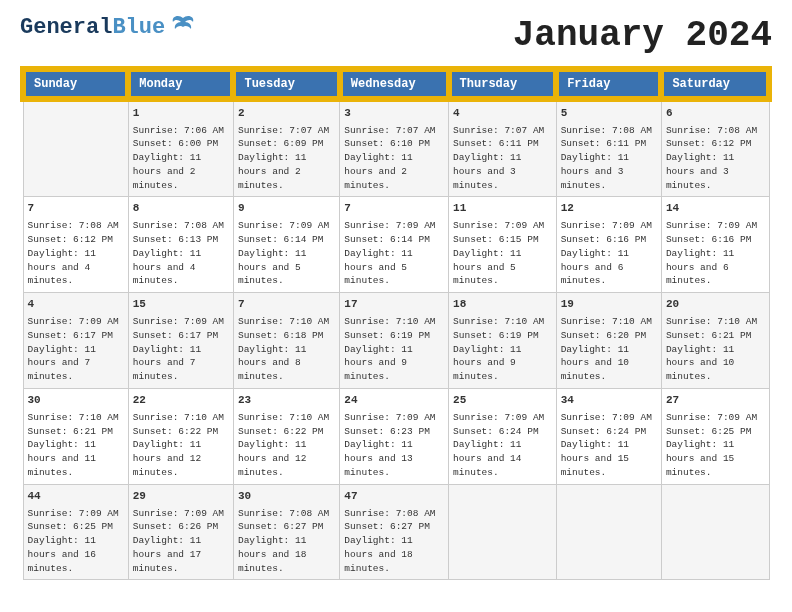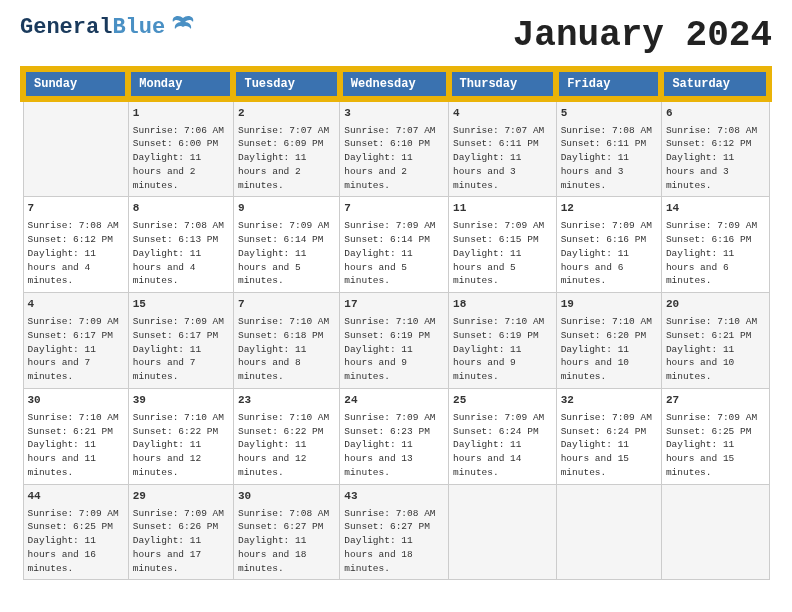--- a/index.html
+++ b/index.html
@@ -245,21 +245,21 @@
           </td>
         </tr>
         <tr>
           <td>
             <span class="day-num">30</span>
             <div class="cell-content" style="white-space: pre-line;">Sunrise: 7:10 AM
 Sunset: 6:21 PM
 Daylight: 11 hours and 11 minutes.</div>
           </td>
           <td>
-            <span class="day-num">39</span>
+            <span class="day-num">22</span>
             <div class="cell-content" style="white-space: pre-line;">Sunrise: 7:10 AM
 Sunset: 6:22 PM
 Daylight: 11 hours and 12 minutes.</div>
           </td>
           <td>
             <span class="day-num">23</span>
             <div class="cell-content" style="white-space: pre-line;">Sunrise: 7:10 AM
 Sunset: 6:22 PM
 Daylight: 11 hours and 12 minutes.</div>
           </td>
@@ -269,21 +269,21 @@
 Sunset: 6:23 PM
 Daylight: 11 hours and 13 minutes.</div>
           </td>
           <td>
             <span class="day-num">25</span>
             <div class="cell-content" style="white-space: pre-line;">Sunrise: 7:09 AM
 Sunset: 6:24 PM
 Daylight: 11 hours and 14 minutes.</div>
           </td>
           <td>
-            <span class="day-num">32</span>
+            <span class="day-num">34</span>
             <div class="cell-content" style="white-space: pre-line;">Sunrise: 7:09 AM
 Sunset: 6:24 PM
 Daylight: 11 hours and 15 minutes.</div>
           </td>
           <td>
             <span class="day-num">27</span>
             <div class="cell-content" style="white-space: pre-line;">Sunrise: 7:09 AM
 Sunset: 6:25 PM
 Daylight: 11 hours and 15 minutes.</div>
           </td>
@@ -301,21 +301,21 @@
 Sunset: 6:26 PM
 Daylight: 11 hours and 17 minutes.</div>
           </td>
           <td>
             <span class="day-num">30</span>
             <div class="cell-content" style="white-space: pre-line;">Sunrise: 7:08 AM
 Sunset: 6:27 PM
 Daylight: 11 hours and 18 minutes.</div>
           </td>
           <td>
-            <span class="day-num">43</span>
+            <span class="day-num">47</span>
             <div class="cell-content" style="white-space: pre-line;">Sunrise: 7:08 AM
 Sunset: 6:27 PM
 Daylight: 11 hours and 18 minutes.</div>
           </td>
           <td class="empty-cell"></td>
           <td class="empty-cell"></td>
           <td class="empty-cell"></td>
         </tr>
       </tbody>
   </table>

